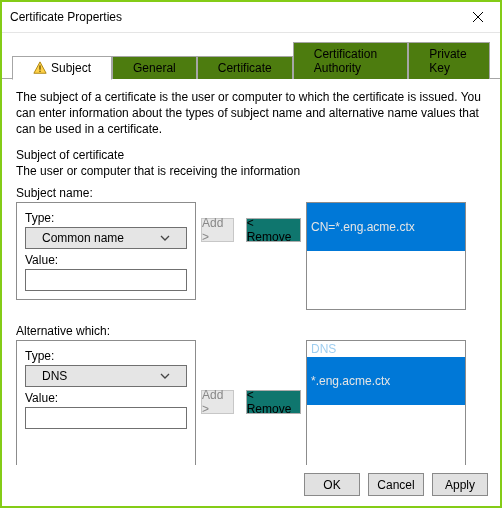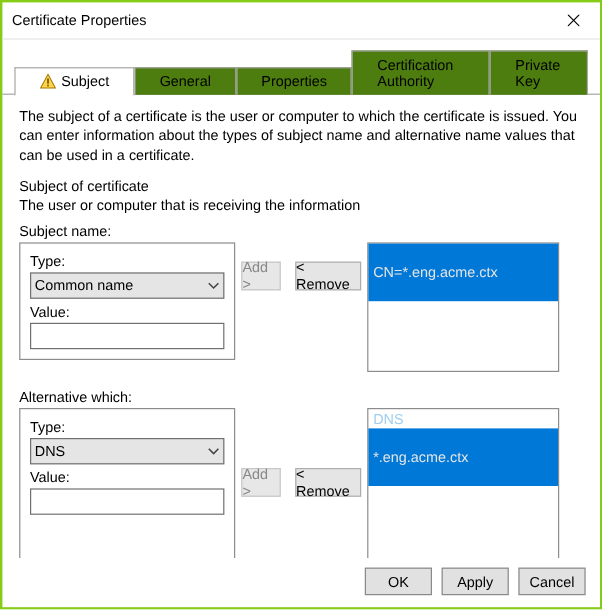--- a/index.html
+++ b/index.html
@@ -100,21 +100,21 @@
     padding: 4px 8px 8px 8px;
   }
   .select {
     width: 100%;
     height: 22px;
     border: 1px solid #707070;
     background: #e5e5e5;
     display: flex;
     align-items: center;
     justify-content: space-between;
-    padding: 0 3px;
+    padding: 0 16px;
     box-sizing: border-box;
   }
   .select .chev {
     width: 10px; height: 10px;
   }
   .textbox {
     width: 100%;
     height: 22px;
     border: 1px solid #707070;
     background: #ffffff;
@@ -124,21 +124,21 @@
     font-size: 12px;
   }
   .btncol {
     display: flex;
     gap: 12px;
     padding-top: 16px;
   }
   .btn {
     height: 24px;
     border: 1px solid #adadad;
-    background: #e5e5e5;
+    background: #0f766e;
     display: flex;
     align-items: center;
     justify-content: center;
     box-sizing: border-box;
     font-size: 12px;
   }
   .btn.disabled {
     color: #888888;
     background: #e7e7e7;
     border-color: #c7c7c7;
@@ -192,21 +192,21 @@
         <path d="M8 1 L15 14 L1 14 Z" fill="#ffd24a" stroke="#a67c00" stroke-width="1"></path>
         <rect x="7.3" y="5" width="1.4" height="5" fill="#5a4200"></rect>
         <rect x="7.3" y="11" width="1.4" height="1.5" fill="#5a4200"></rect>
       </svg>
       <span>Subject</span>
     </div>
     <div class="tab inactive">
       <span>General</span>
     </div>
     <div class="tab inactive">
-      <span>Properties</span>
+      <span>Certificate</span>
     </div>
     <div class="tab inactive">
       <span>Certification Authority</span>
     </div>
     <div class="tab inactive">
       <span>Private Key</span>
     </div>
   </div>
 
   <div class="body">
@@ -262,17 +262,17 @@
 
       <div class="listbox h160">
         <div class="li-head">DNS</div>
         <div class="li-sel">*.eng.acme.ctx</div>
       </div>
     </div>
   </div>
 
   <div class="footer">
     <div class="btn">OK</div>
+    <div class="btn">Cancel</div>
     <div class="btn">Apply</div>
-    <div class="btn">Cancel</div>
   </div>
 
 </div>
 
 </body></html>

